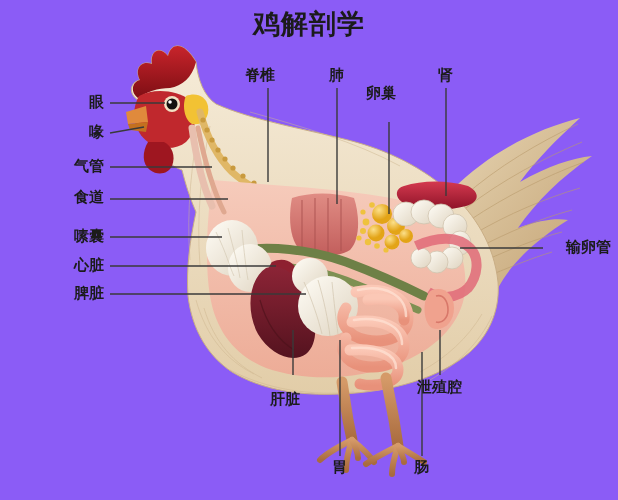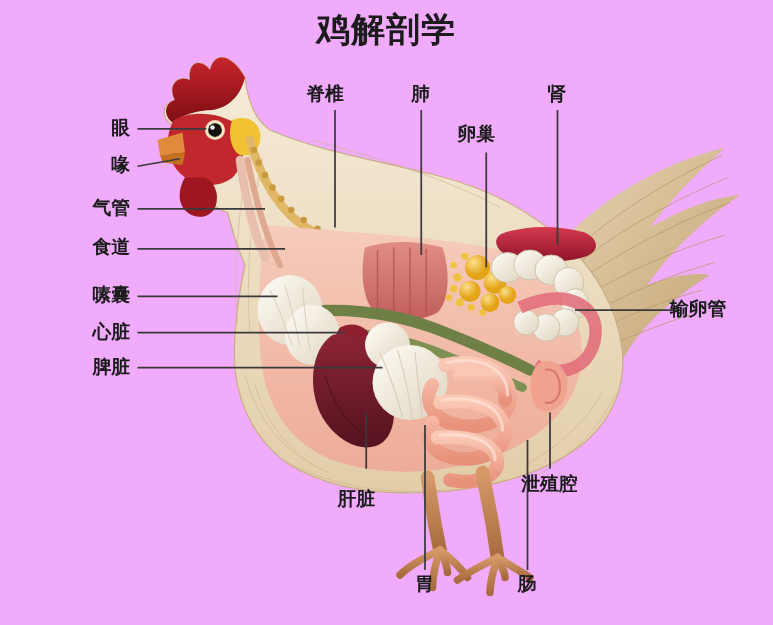--- a/index.html
+++ b/index.html
@@ -1,18 +1,18 @@
 <!DOCTYPE html>
 <html lang="zh"><head>
 <meta charset="utf-8">
 <style>
   html,body{margin:0;padding:0;background:#ffffff;}
   body{width:618px;height:500px;overflow:hidden;
        font-family:"DejaVu Sans","Liberation Sans",sans-serif;}
-  #stage{position:relative;width:618px;height:500px;background:#f0abfc;}
+  #stage{position:relative;width:618px;height:500px;background:#8b5cf6;}
   #title{position:absolute;left:0;top:6px;width:618px;text-align:center;
          font-size:27px;font-weight:700;color:#1b1b1b;letter-spacing:1px;}
   svg#art{position:absolute;left:0;top:0;width:618px;height:500px;}
   .lbl{position:absolute;font-size:15px;font-weight:700;color:#1b1b1b;
        white-space:nowrap;line-height:1;text-align:right;}
   .lbl.r{text-align:right;}
 </style>
 </head>
 <body>
 
@@ -295,23 +295,23 @@
   <div class="lbl r" style="left:20px;top:95px;width:84px;">眼</div>
   <div class="lbl r" style="left:20px;top:125px;width:84px;">喙</div>
   <div class="lbl r" style="left:20px;top:159px;width:84px;">气管</div>
   <div class="lbl r" style="left:20px;top:191px;width:84px;font-family:Liberation Mono, monospace;">食道</div>
   <div class="lbl r" style="left:20px;top:229px;width:84px;">嗉囊</div>
   <div class="lbl r" style="left:20px;top:286px;width:84px;">脾脏</div>
   <div class="lbl r" style="left:20px;top:258px;width:84px;">心脏</div>
 
   <div class="lbl" style="left:245px;top:68px;">脊椎</div>
   <div class="lbl" style="left:329px;top:68px;">肺</div>
-  <div class="lbl" style="left:366px;top:100px;">卵巢</div>
+  <div class="lbl" style="left:366px;top:86px;">卵巢</div>
   <div class="lbl" style="left:438px;top:68px;">肾</div>
 
-  <div class="lbl" style="left:536px;top:240px;">输卵管</div>
+  <div class="lbl" style="left:566px;top:240px;">输卵管</div>
 
   <div class="lbl" style="left:270px;top:392px;">肝脏</div>
   <div class="lbl" style="left:417px;top:380px;">泄殖腔</div>
   <div class="lbl" style="left:332px;top:460px;">胃</div>
   <div class="lbl" style="left:414px;top:460px;">肠</div>
 
 </div>
 
 </body></html>

